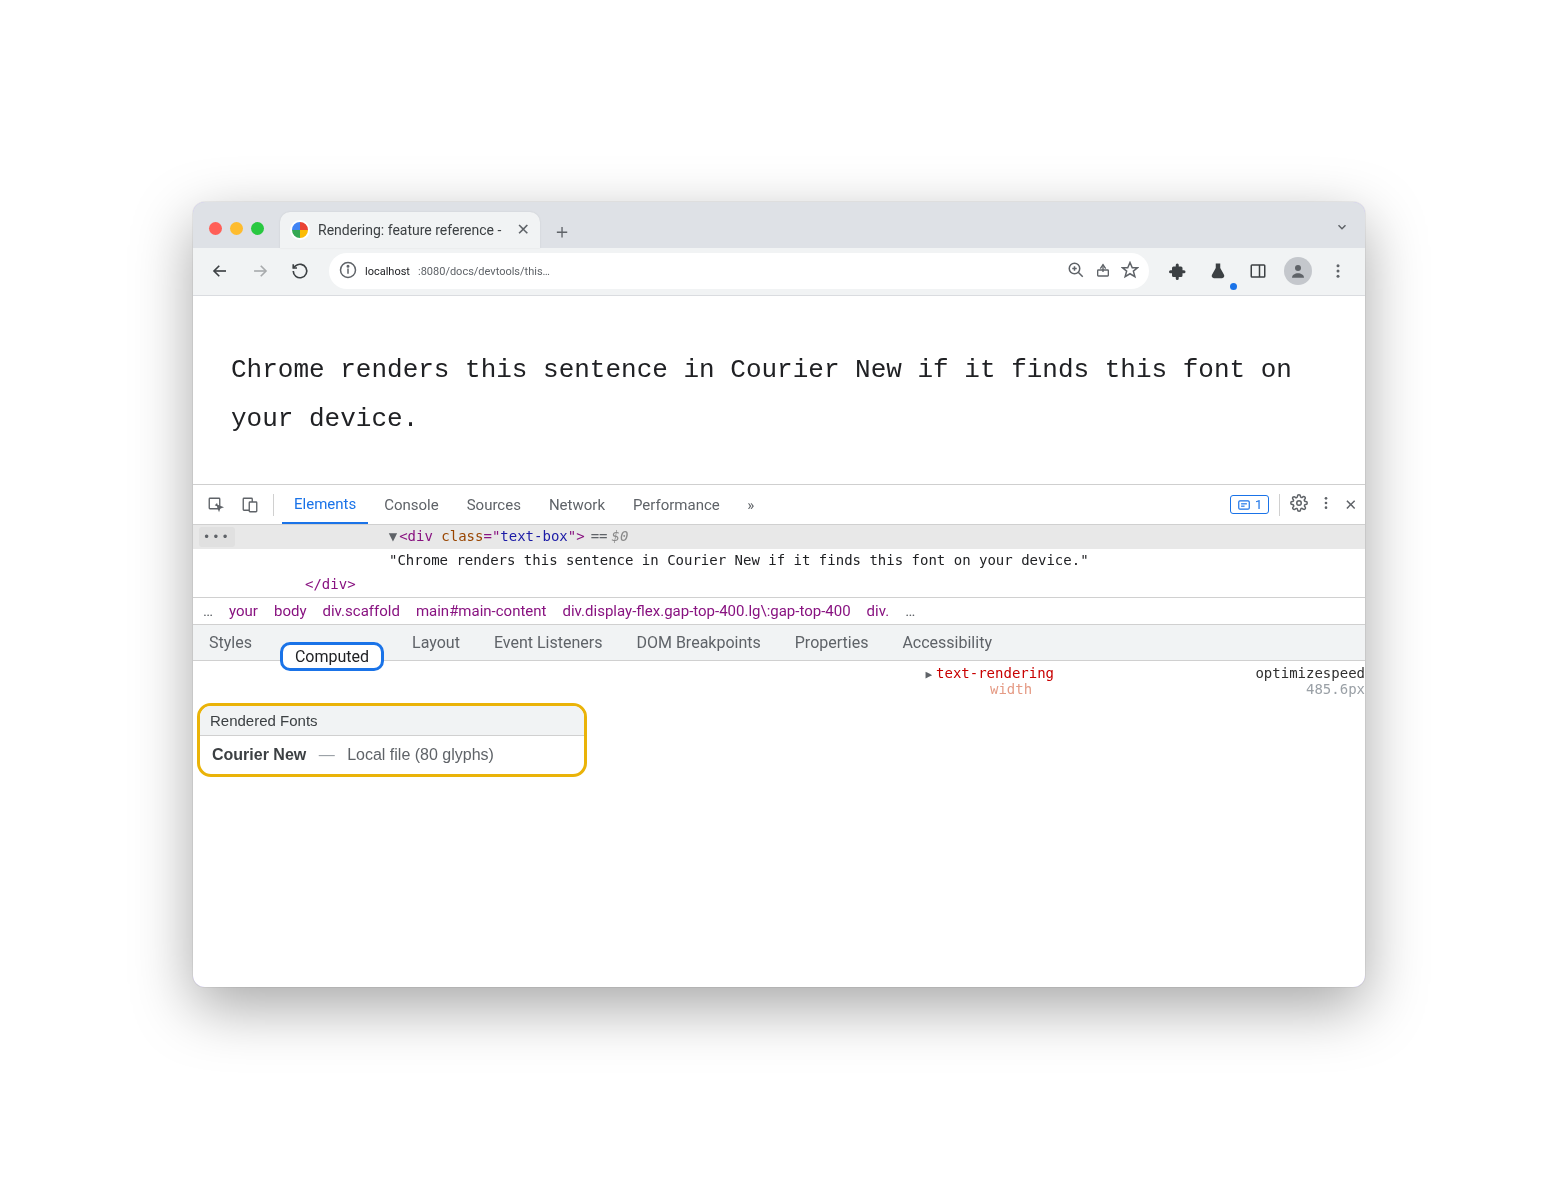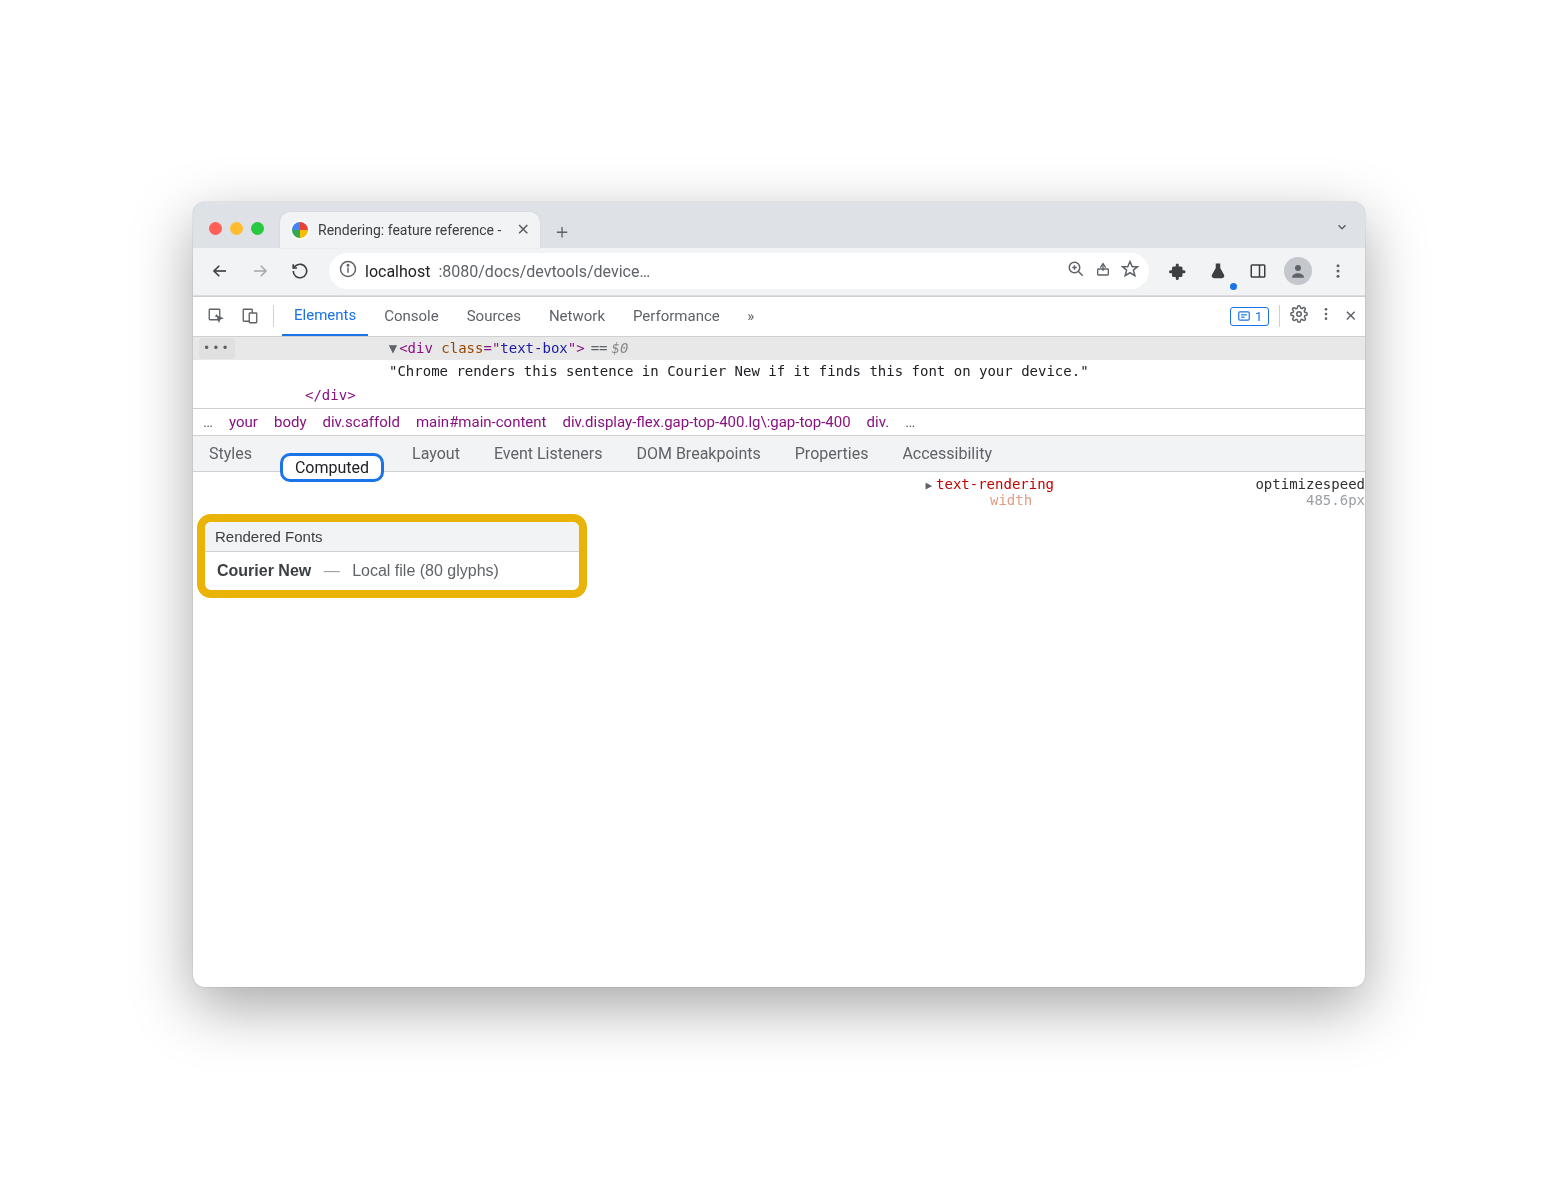--- a/index.html
+++ b/index.html
@@ -70,21 +70,21 @@
 .omnibox {
   flex: 1;
   background: #fff;
   border-radius: 20px;
   height: 36px;
   display: flex;
   align-items: center;
   padding: 0 10px;
   gap: 8px;
   color: #202124;
-  font-size: 16px;
+  font-size: 11px;
   margin: 0 6px;
 }
 .omnibox .info { color:#5f6368; }
 .omnibox .host { color:#202124; }
 .omnibox .rest { color:#5f6368; }
 .omnibox .right { margin-left:auto; display:flex; gap:10px; color:#5f6368; align-items:center;}
 .avatar { width:28px; height:28px; border-radius:50%; background:#c4c7cc; display:flex; align-items:center; justify-content:center; color:#5f6368; }
 .flask { position:relative; }
 .flask .dot { position:absolute; right:-2px; bottom:-2px; width:7px; height:7px; border-radius:50%; background:#1a73e8; }
 
@@ -192,21 +192,21 @@
 .computed .ckey.strong { color:#c80000; }
 .computed .ckey.dim { color:#e59b85; }
 .computed .cval { color:#303030; }
 .computed .cval.dim { color:#9aa0a6; }
 .caret { color:#5f6368; margin-right:4px; font-size:11px; }
 
 .rendered-fonts {
   margin-top:6px;
 }
 .rf-box {
-  border: 8px solid #eab308;
+  border: 3px solid #eab308;
   border-radius: 14px;
   width: 390px;
   margin-left: 4px;
   overflow:hidden;
 }
 .rf-header {
   background:#f1f3f4;
   padding:6px 10px;
   font-size:15px;
   color:#3c4043;
@@ -269,21 +269,21 @@
     </div>
     <div class="omnibox">
       <span class="info">
         <svg width="18" height="18" viewBox="0 0 24 24" fill="none" stroke="currentColor" stroke-width="2">
             <circle cx="12" cy="12" r="10"></circle>
             <line x1="12" y1="10" x2="12" y2="17"></line>
             <circle cx="12" cy="7" r="1" fill="currentColor"></circle>
           </svg>
       </span>
       <span class="host">localhost</span>
-        <span class="rest">:8080/docs/devtools/device…</span>
+        <span class="rest">:8080/docs/devtools/this…</span>
       <span class="right">
         <span><svg width="18" height="18" viewBox="0 0 24 24" fill="none" stroke="currentColor" stroke-width="2">
               <circle cx="10" cy="10" r="7"></circle>
               <line x1="21" y1="21" x2="15" y2="15"></line>
               <line x1="10" y1="7" x2="10" y2="13"></line>
               <line x1="7" y1="10" x2="13" y2="10"></line>
             </svg></span>
         <span><svg width="16" height="16" viewBox="0 0 24 24" fill="none" stroke="currentColor" stroke-width="2">
               <path d="M8 10l4-6 4 6"></path>
               <line x1="12" y1="4" x2="12" y2="15"></line>
@@ -321,20 +321,23 @@
     </div>
     <div class="tb-btn">
       <svg viewBox="0 0 24 24" fill="#5f6368">
           <circle cx="12" cy="5" r="2"></circle>
           <circle cx="12" cy="12" r="2"></circle>
           <circle cx="12" cy="19" r="2"></circle>
         </svg>
     </div>
   </div>
 
+  <div class="page">
+    <p>Chrome renders this sentence in Courier New if it finds this font on your device.</p>
+  </div>
 
   <div class="devtools">
     <div class="dt-tabs">
       <div class="dt-icon">
         <svg width="18" height="18" viewBox="0 0 24 24" fill="none" stroke="currentColor" stroke-width="1.8">
             <rect x="3" y="3" width="14" height="14" rx="1"></rect>
             <path d="M12 12l8 3-3 1-1 3-3-8z" fill="currentColor"></path>
           </svg>
       </div>
       <div class="dt-icon">

